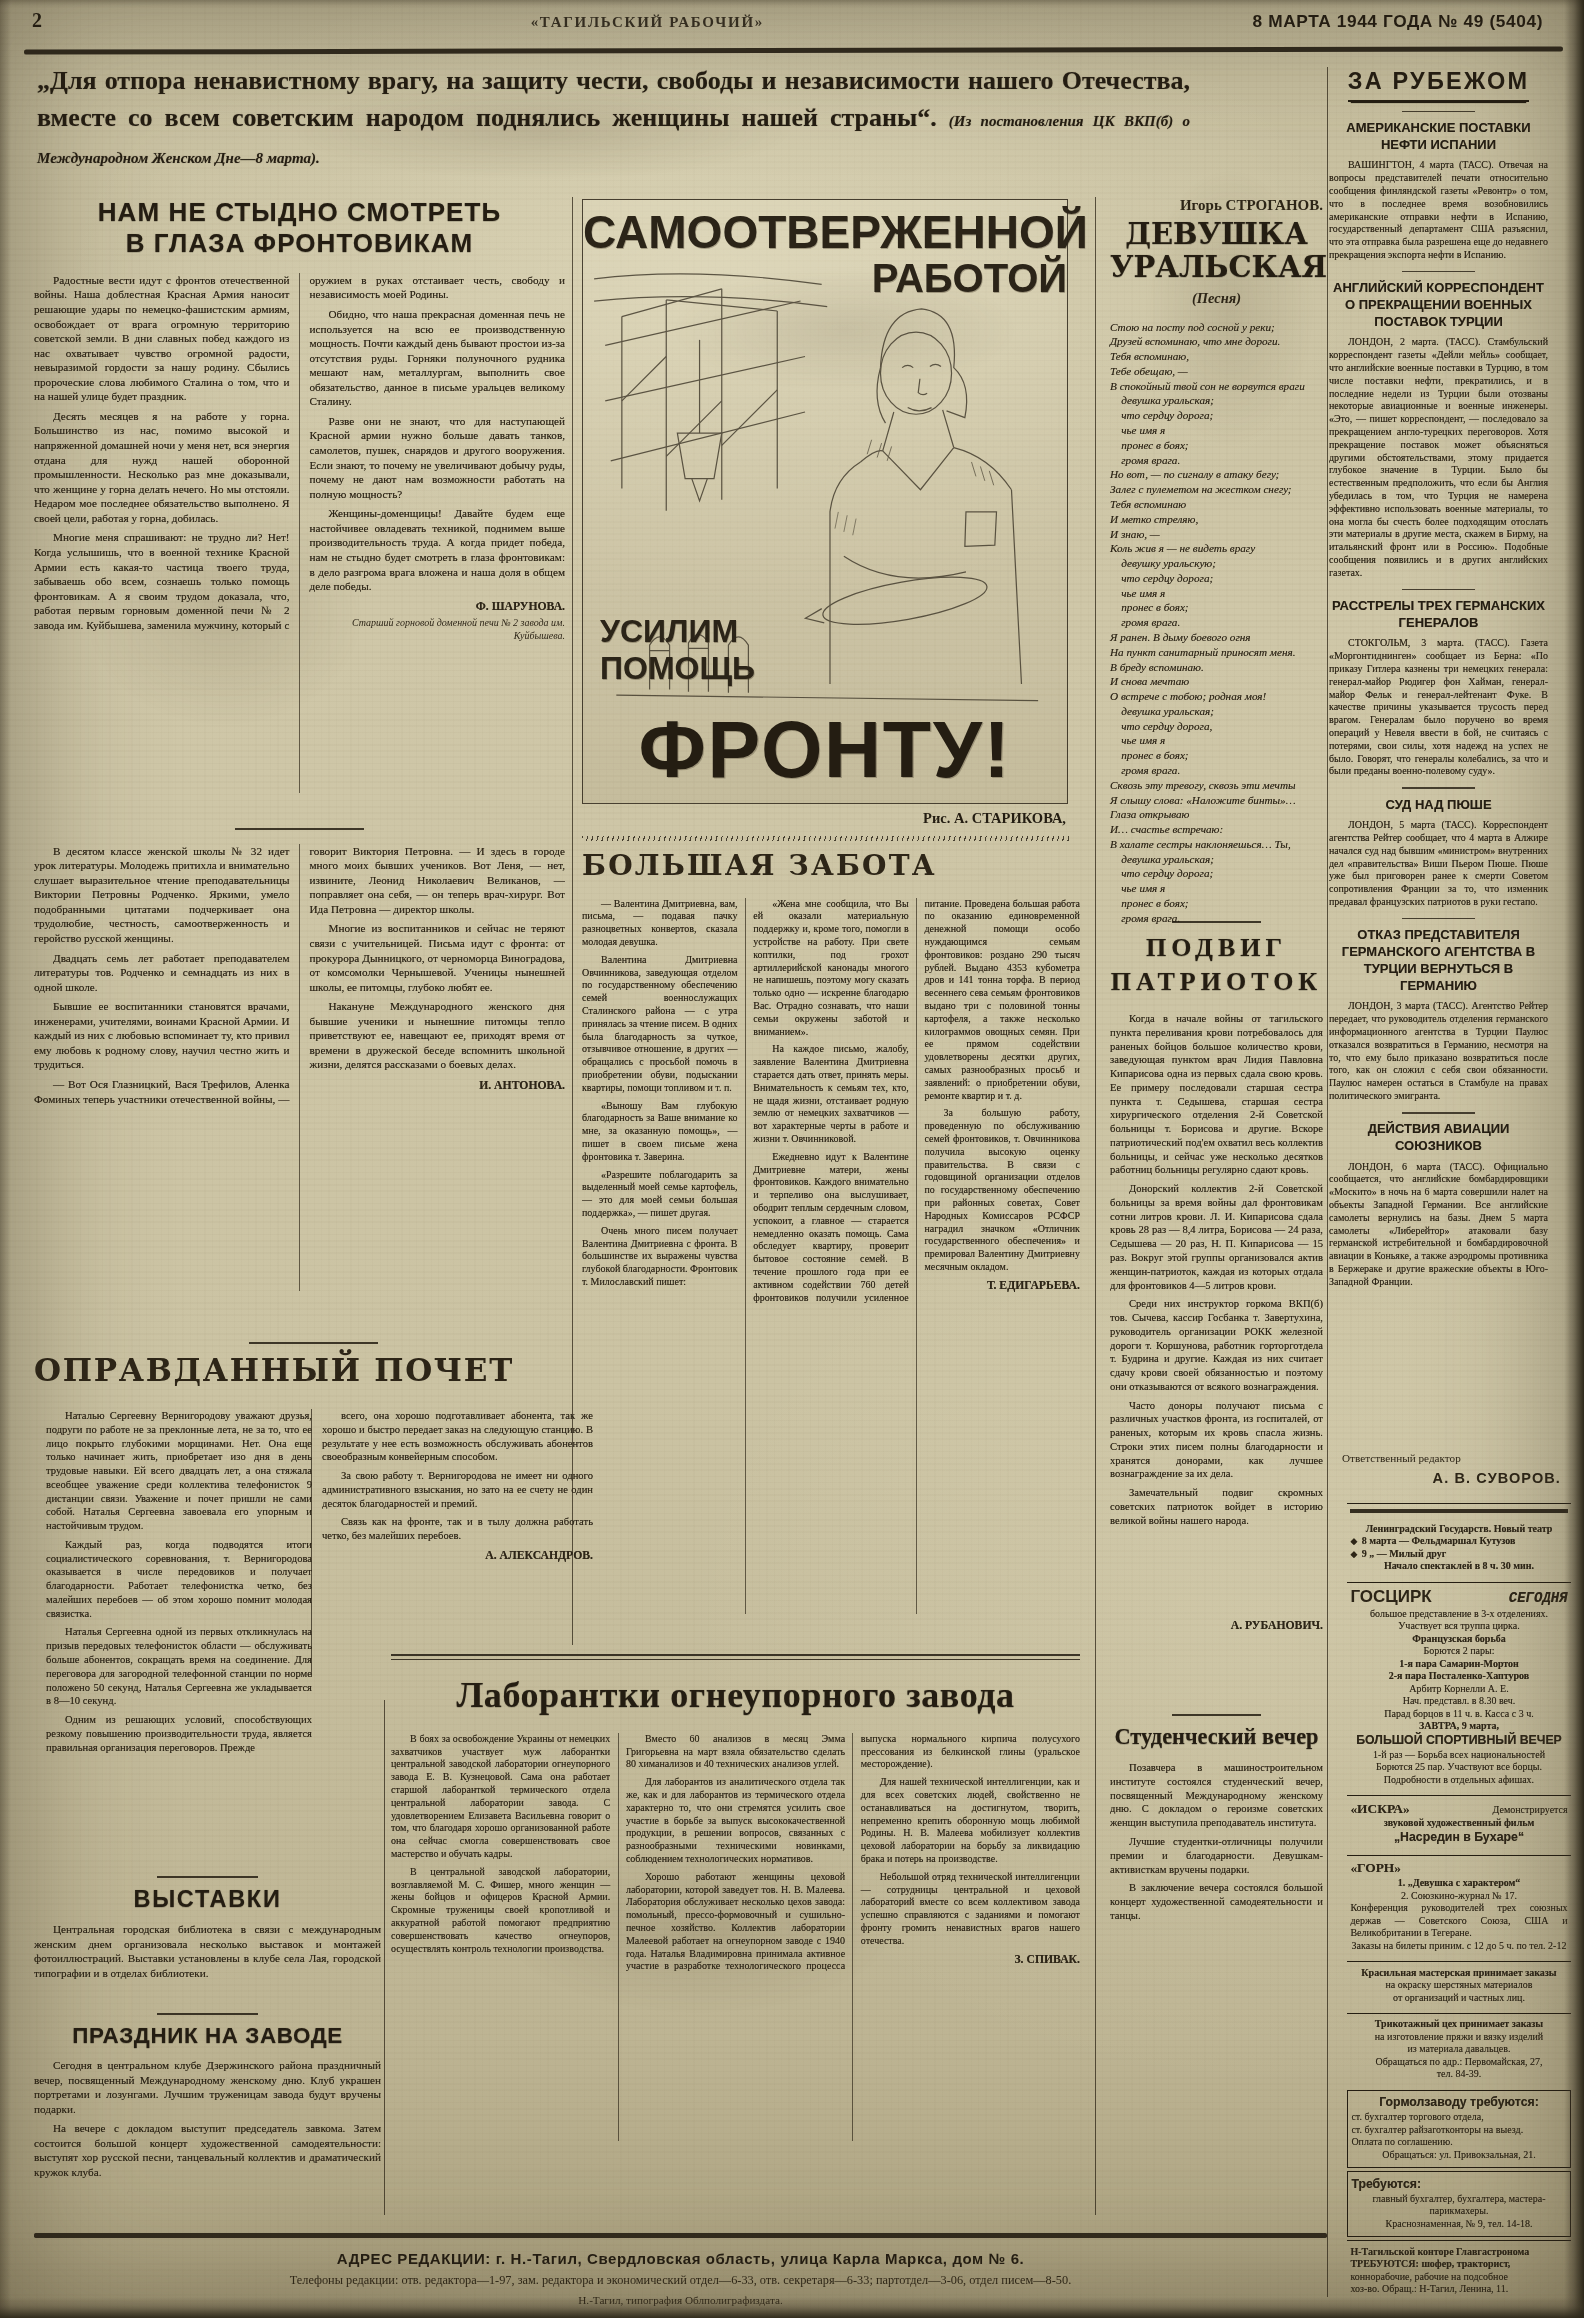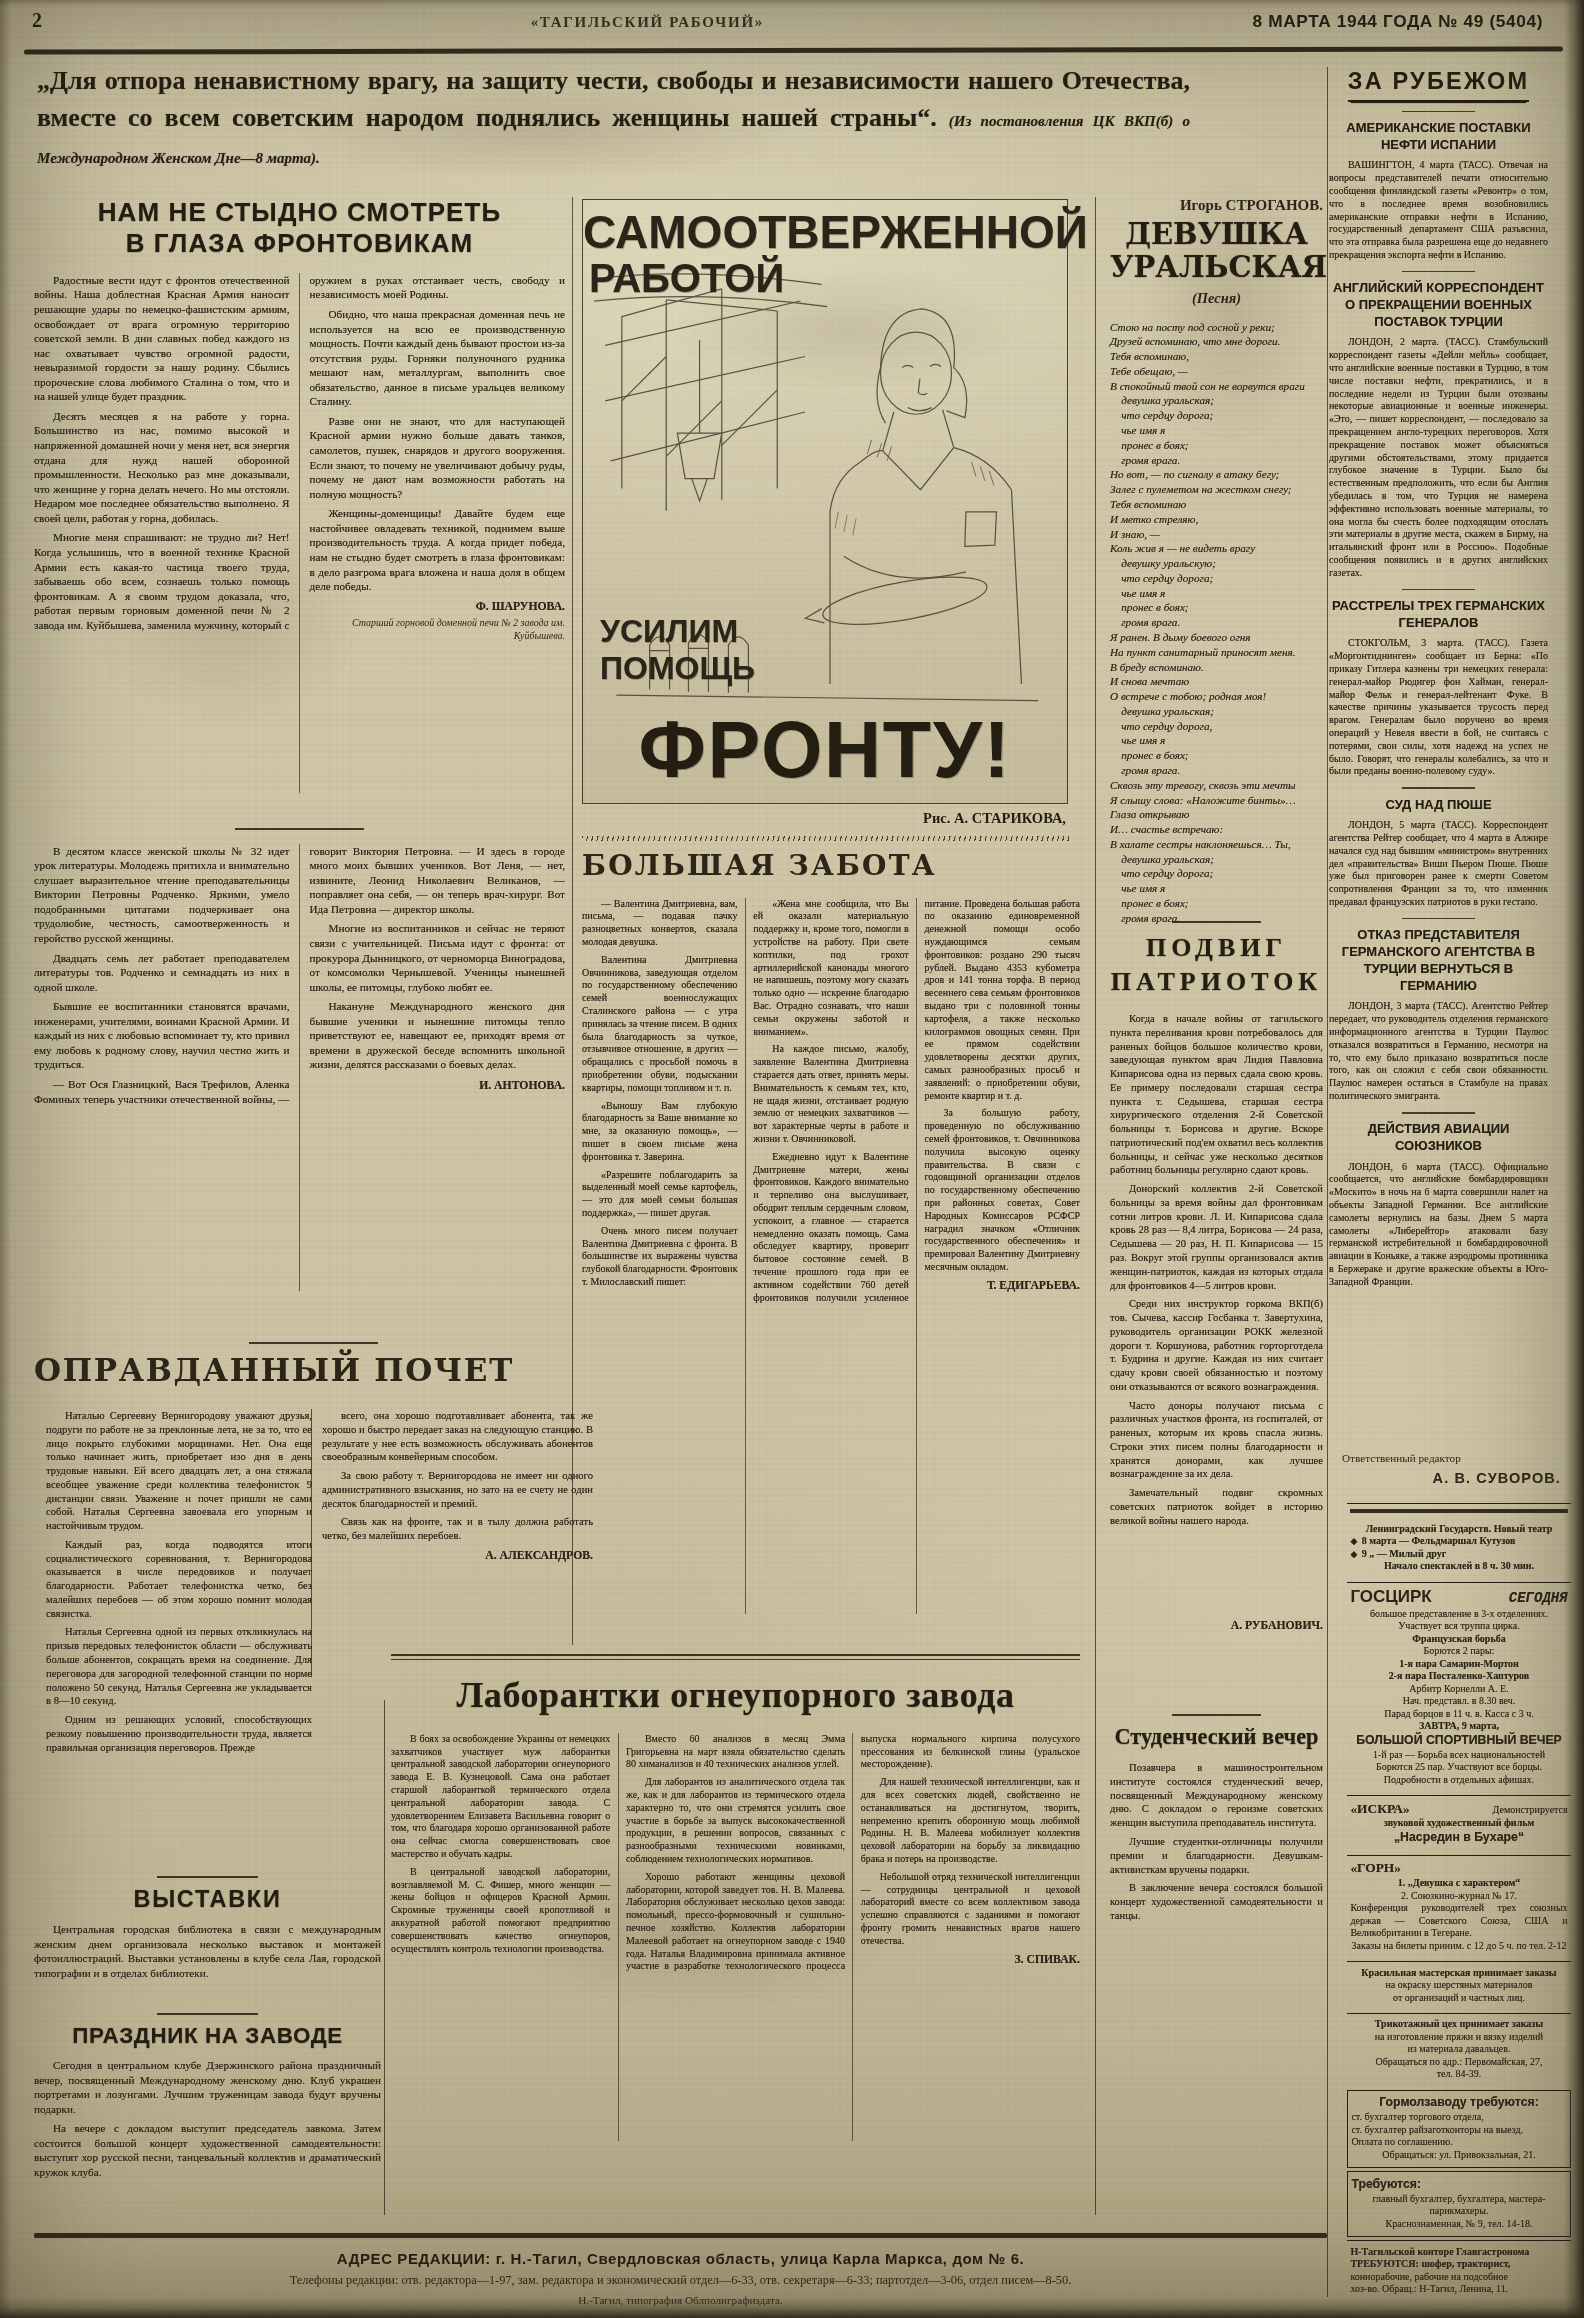--- a/index.html
+++ b/index.html
@@ -73,21 +73,21 @@
   .poemblk .t{font-family:var(--dserif);font-size:29px;line-height:1.15;font-weight:bold;}
   .podvig .t{font-size:26px;letter-spacing:5px;line-height:1.3;font-family:var(--serif);}
   .student .t{font-size:22.4px;}
   
   .poster{position:absolute;left:582px;top:199px;width:484px;height:603px;
     border:1.7px solid rgba(36,29,18,.8);
     background:linear-gradient(180deg,rgba(255,250,228,.14),rgba(120,104,70,.10));}
   .poster .t1{position:absolute;top:9px;left:0;right:0;text-align:center;
     font:bold 46px/1 var(--sans);letter-spacing:0px;color:#2b2418;
     text-shadow:0.6px 0.6px 0 rgba(60,50,32,.35);}
-  .poster .t2{position:absolute;top:58px;left:6px;right:0;text-align:left;
+  .poster .t2{position:absolute;top:58px;left:13px;right:0;text-align:right;
     font:bold 40px/1 var(--sans);color:#2b2418;text-shadow:0.6px 0.6px 0 rgba(60,50,32,.35);}
   .poster svg{position:absolute;inset:0;}
   .poster .slog{position:absolute;left:17px;bottom:116px;font:bold 32px/1.15 var(--sans);
     color:#2b2418;text-shadow:0.6px 0.6px 0 rgba(60,50,32,.35);}
   .poster .front{position:absolute;left:0;right:0;bottom:14.5px;text-align:center;
     font:bold 79px/1 var(--sans);letter-spacing:1.7px;color:#241d12;
     text-shadow:1.1px 1.1px 0 rgba(60,50,32,.3);}
   .pcaption{position:absolute;left:582px;top:810px;width:484px;text-align:right;
     font:bold 14.5px var(--serif);color:var(--ink);}
   

